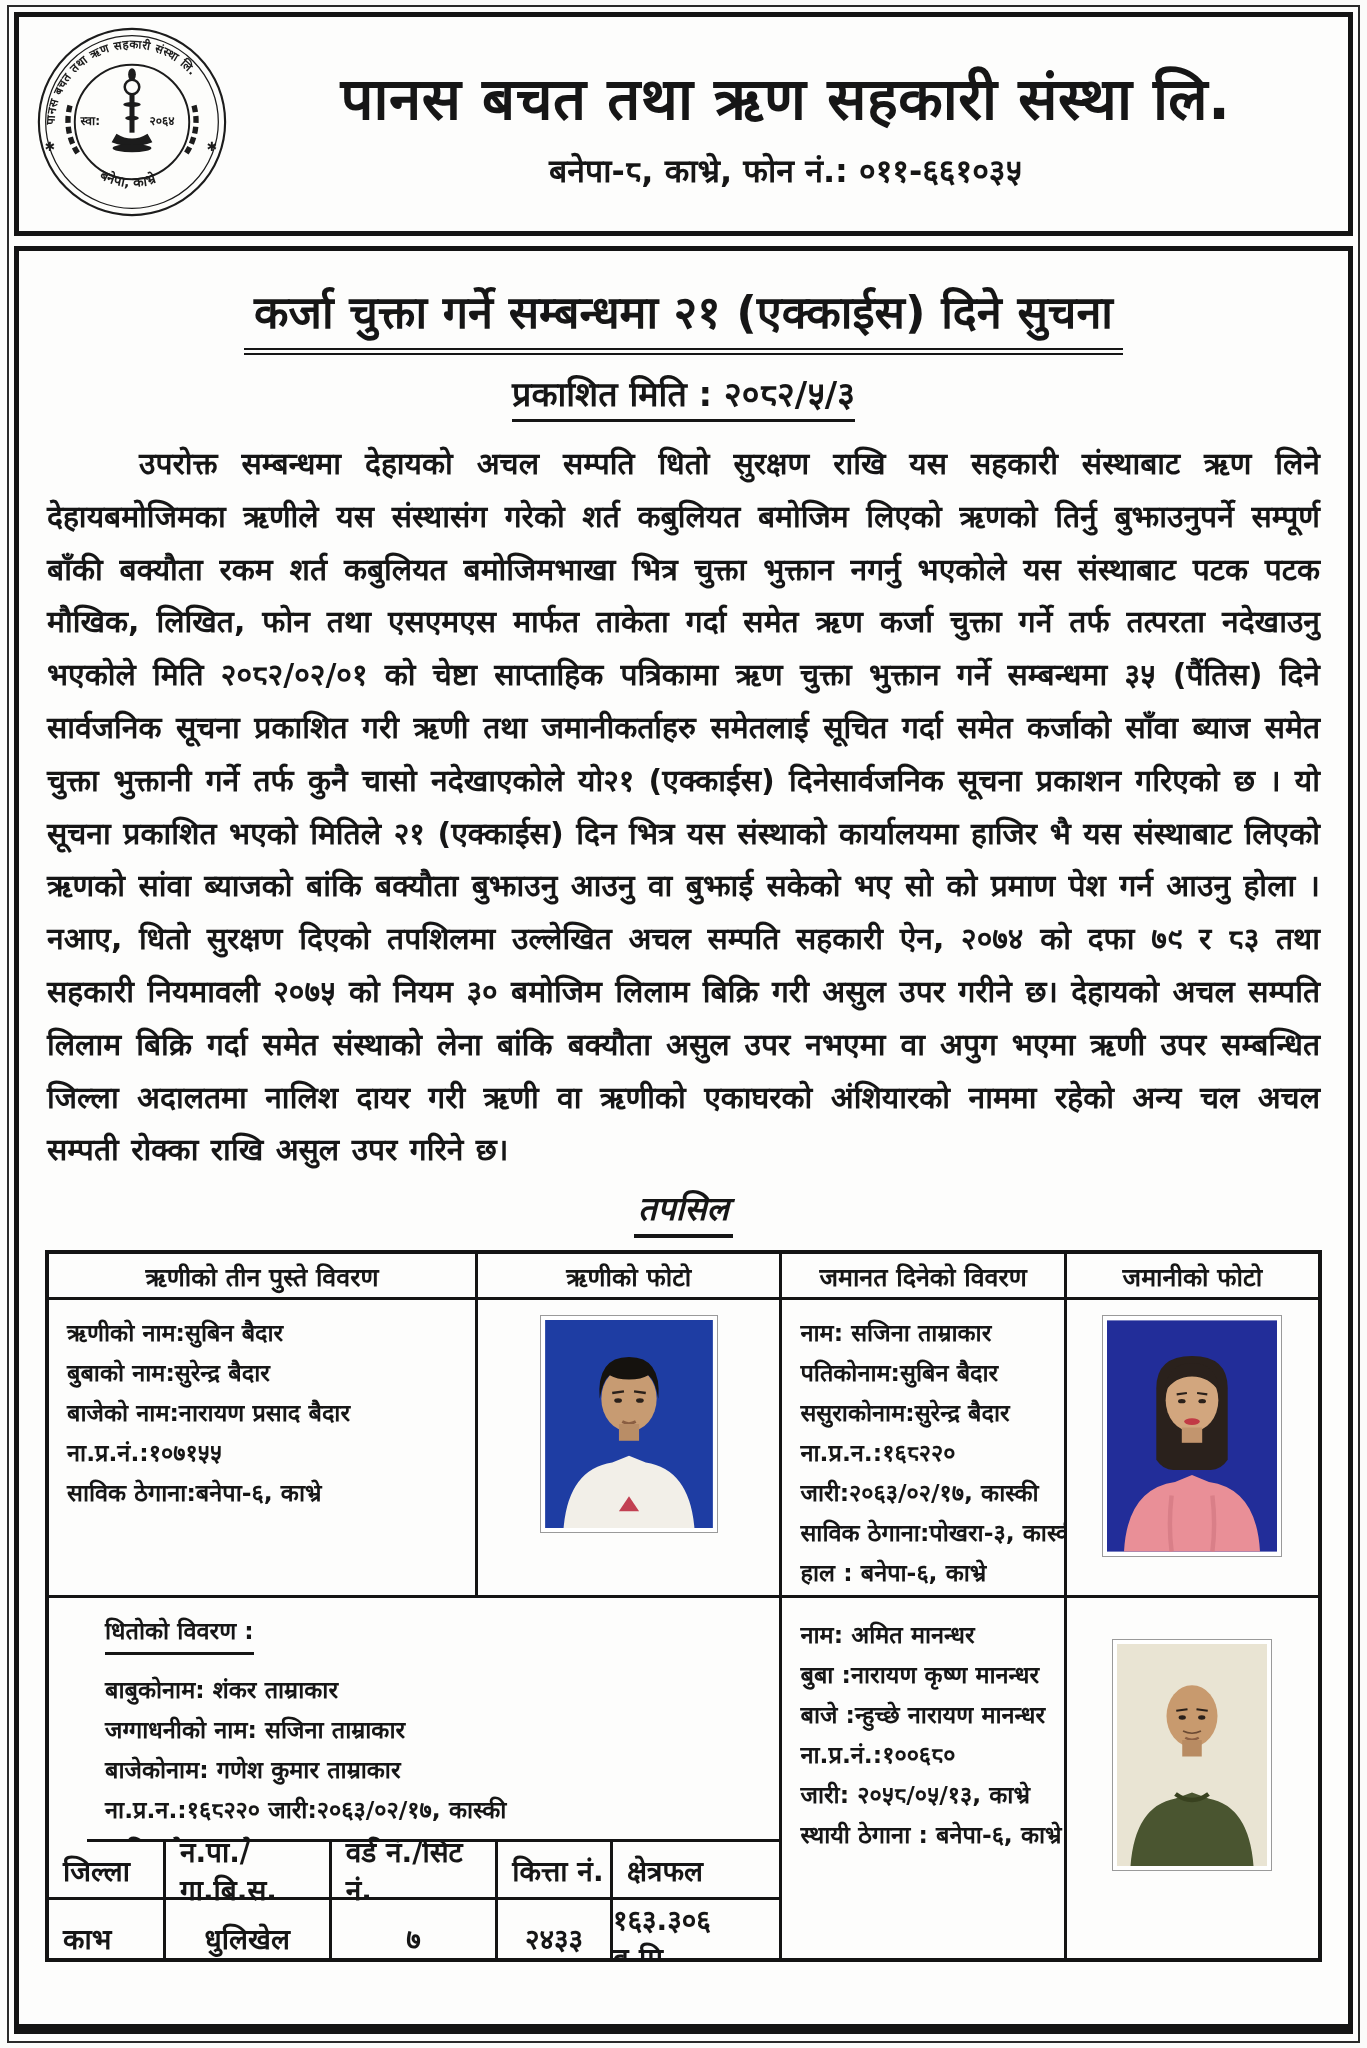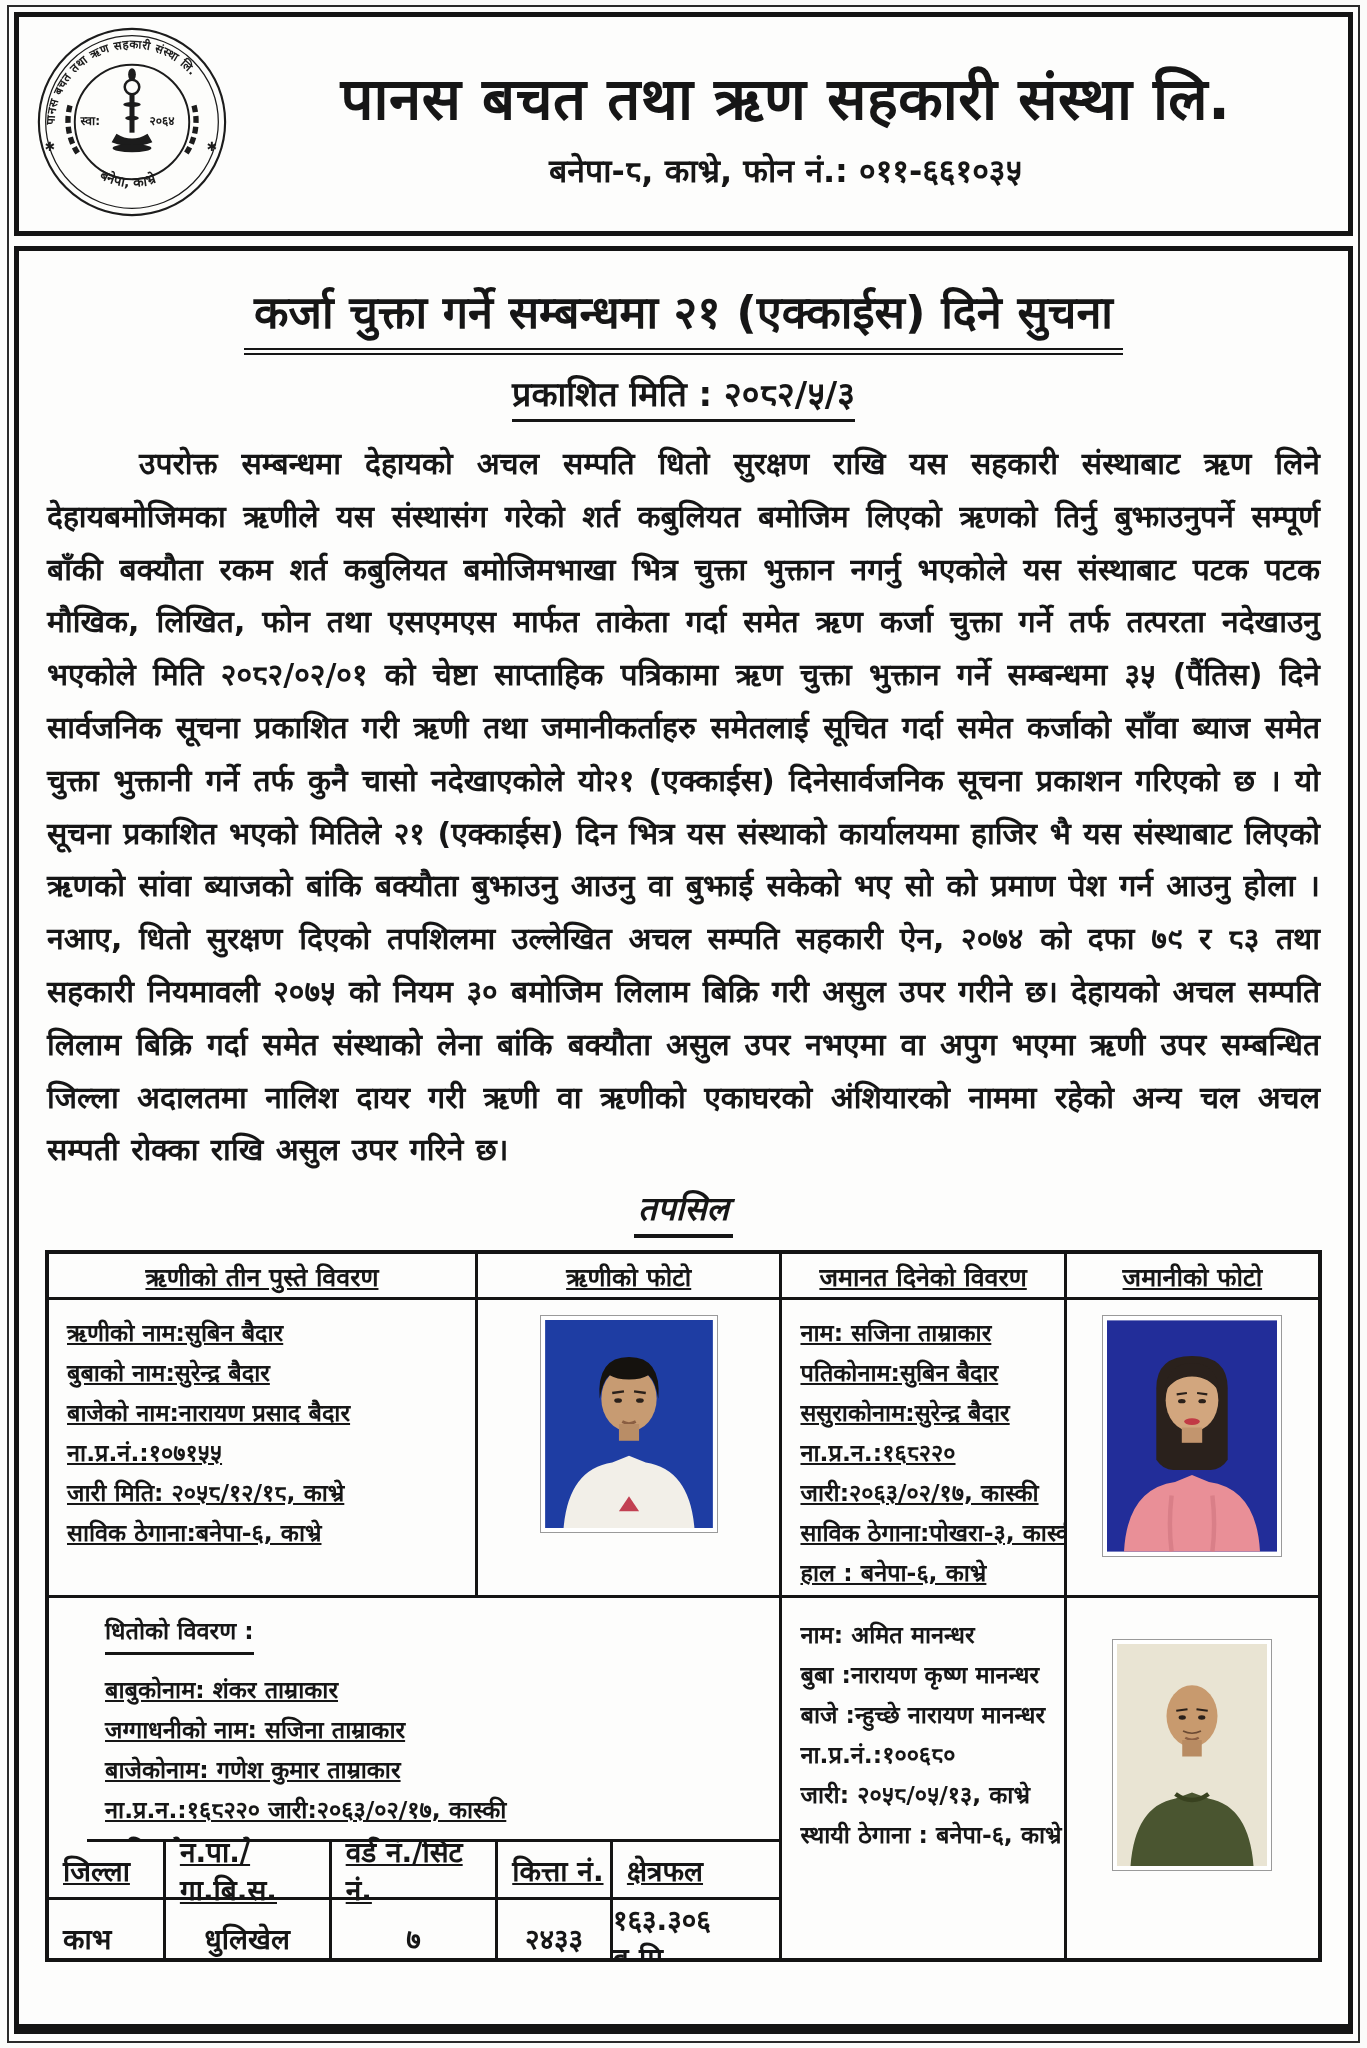--- a/index.html
+++ b/index.html
@@ -46,21 +46,21 @@
 
   
   .dtable {
     border:4px solid #141414; height:712px; display:grid;
     grid-template-columns:33.8% 24% 22.4% 19.8%;
     grid-template-rows:46px 298px 244px 1fr;
     font-size:23.5px; font-weight:600; background:#fdfdfc;
   }
   .cell { overflow:hidden; }
   .bR { border-right:3px solid #141414; }
-  .bB { border-bottom:3px solid #141414;text-decoration:underline; }
+  .bB { border-bottom:3px solid #141414; }
   .thead { display:flex; align-items:center; justify-content:center; font-size:25px; font-weight:800; }
   .details { padding:14px 14px 6px 18px; line-height:1.7; }
   .dline { white-space:nowrap; }
   .collateral-head { display:inline-block; font-weight:800; border-bottom:3px solid #161616; margin-bottom:16px; }
   .photo-cell { display:flex; justify-content:center; align-items:flex-start; padding-top:16px; }
   .photo-frame { background:#fff; padding:4px; box-shadow:0 0 0 1px #9a9a9a; }
   .photo-frame svg { display:block; }
 
   .cell-h1 { grid-area:1/1/2/2; } .cell-h2 { grid-area:1/2/2/3; }
   .cell-h3 { grid-area:1/3/2/4; } .cell-h4 { grid-area:1/4/2/5; }
@@ -146,21 +146,20 @@
       <div class="cell thead bR bB cell-h1">ऋणीको तीन पुस्ते विवरण</div>
       <div class="cell thead bR bB cell-h2">ऋणीको फोटो</div>
       <div class="cell thead bR bB cell-h3">जमानत दिनेको विवरण</div>
       <div class="cell thead bB cell-h4">जमानीको फोटो</div>
 
       <div class="cell details bR bB cell-borrower">
         <div class="dline">ऋणीको नाम:सुबिन बैदार</div>
         <div class="dline">बुबाको नाम:सुरेन्द्र बैदार</div>
         <div class="dline">बाजेको नाम:नारायण प्रसाद बैदार</div>
         <div class="dline">ना.प्र.नं.:१०७१५५</div>
-        <div class="dline">जारी मिति: २०५८/१२/१८, काभ्रे</div>
         <div class="dline">साविक ठेगाना:बनेपा-६, काभ्रे</div>
       </div>
 
       <div class="cell photo-cell bR bB cell-bphoto">
         <div class="photo-frame">
           <svg width="168" height="208" viewBox="0 0 100 124">
             <rect width="100" height="124" fill="#1e3da3"></rect>
             <ellipse cx="50" cy="47" rx="16.5" ry="19.5" fill="#c79b72"></ellipse>
             <path d="M32.5,47 q-2,-25 17.5,-25 q19.5,0 17.5,25 q-2,-11 -6,-14 q-4,2.5 -11.5,2.5 q-7.5,0 -11.5,-2.5 q-4,3 -6,14 z" fill="#15120e"></path>
             <ellipse cx="43.5" cy="48" rx="2.3" ry="1.4" fill="#2a201a"></ellipse>

